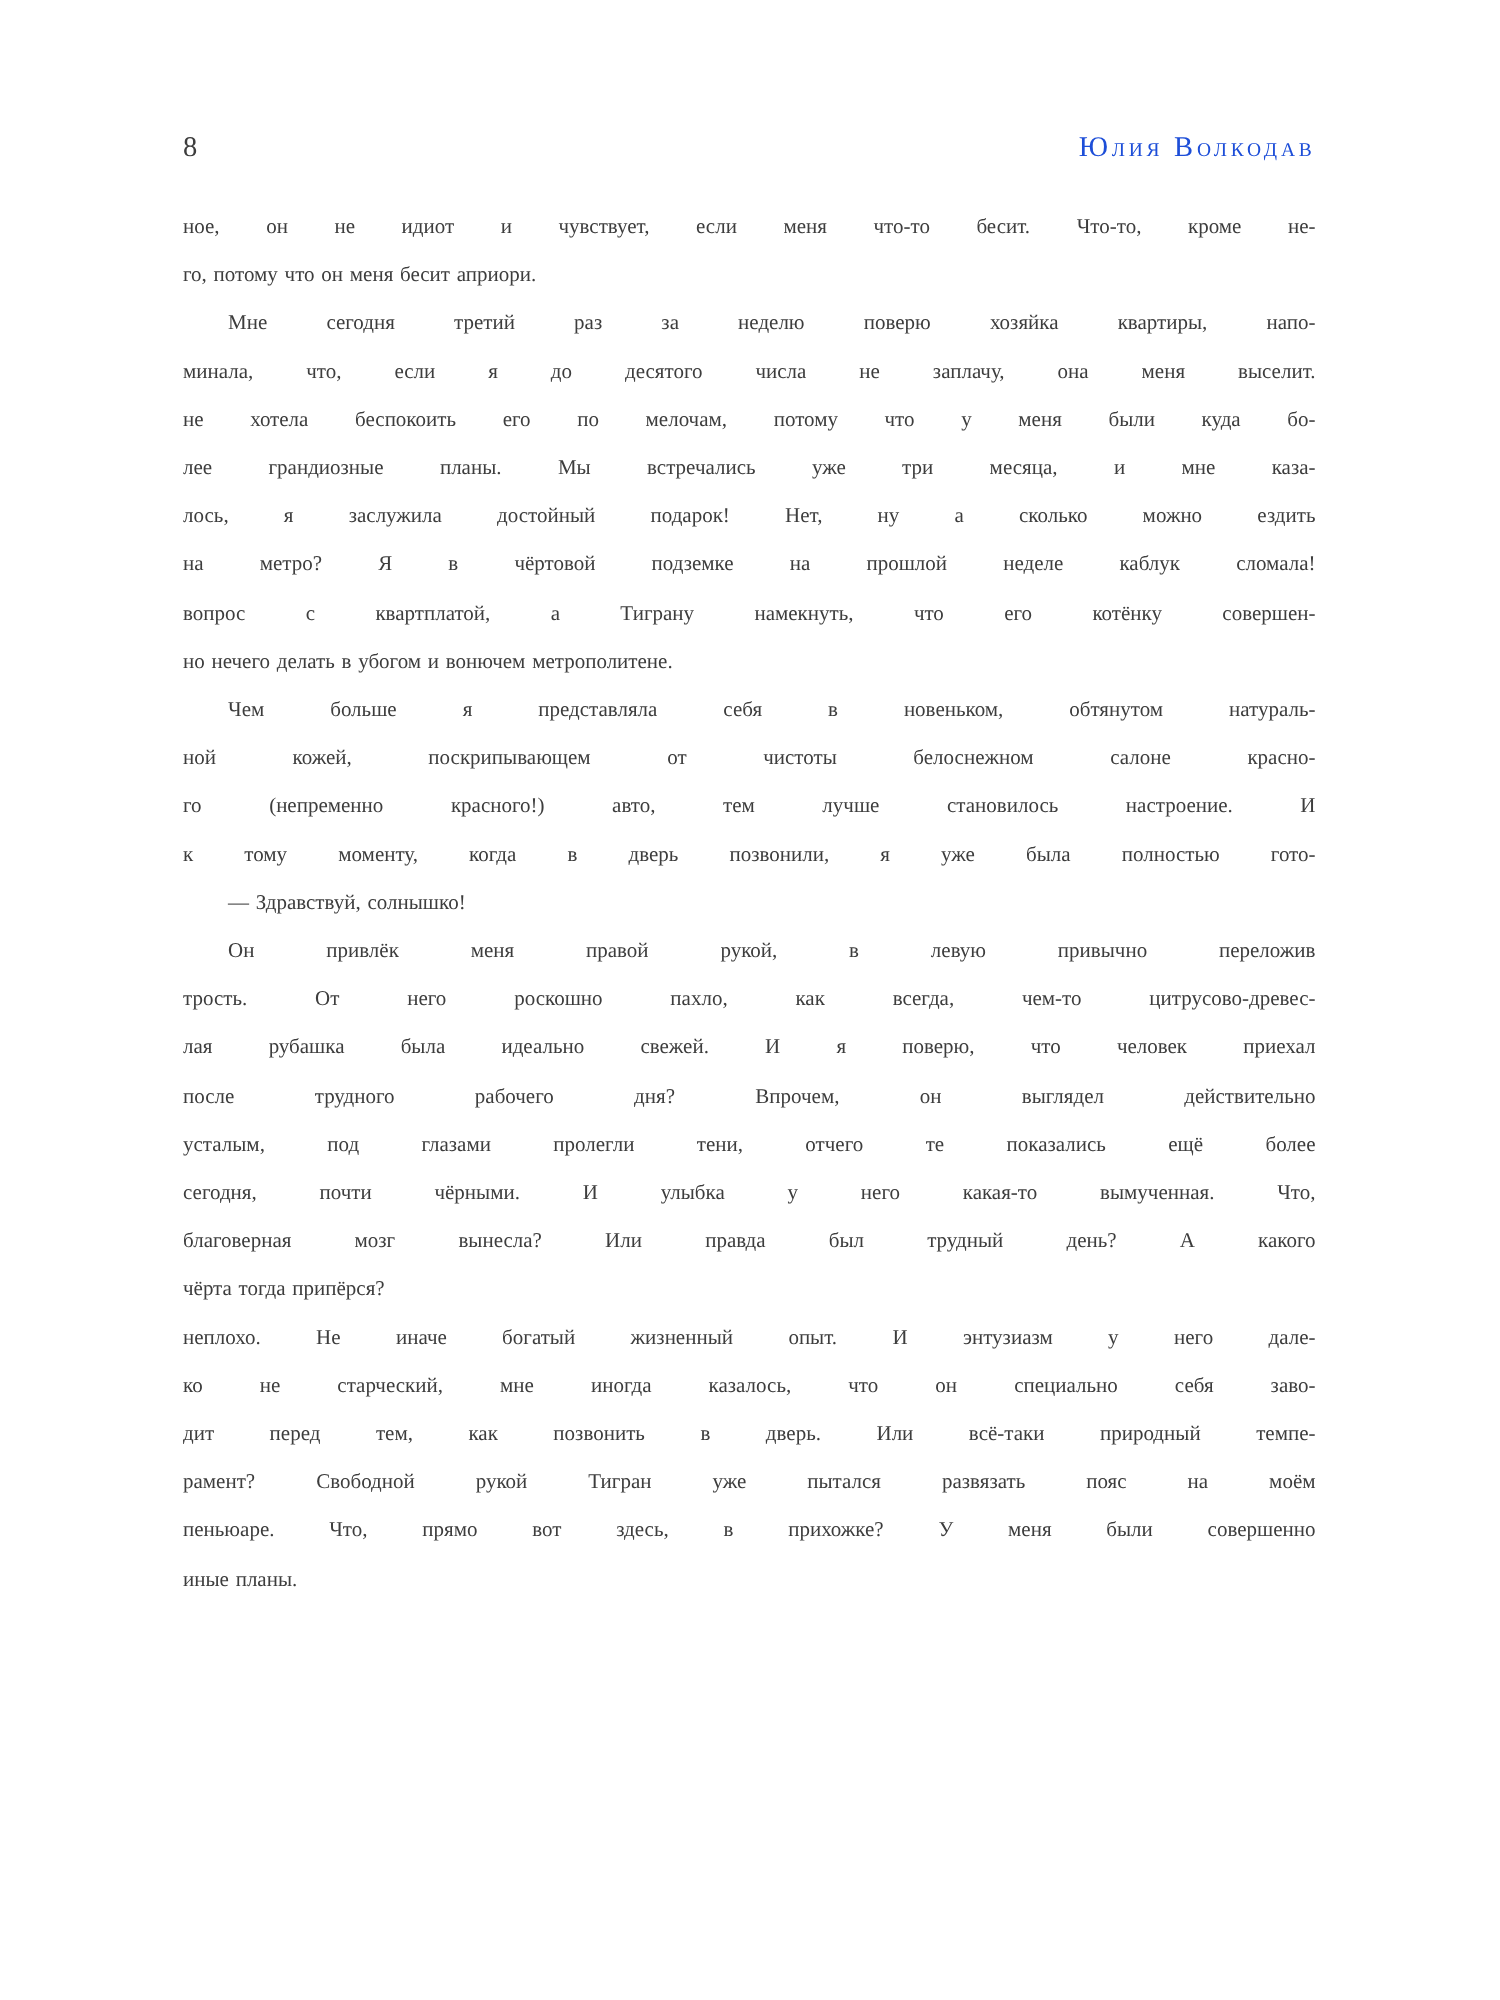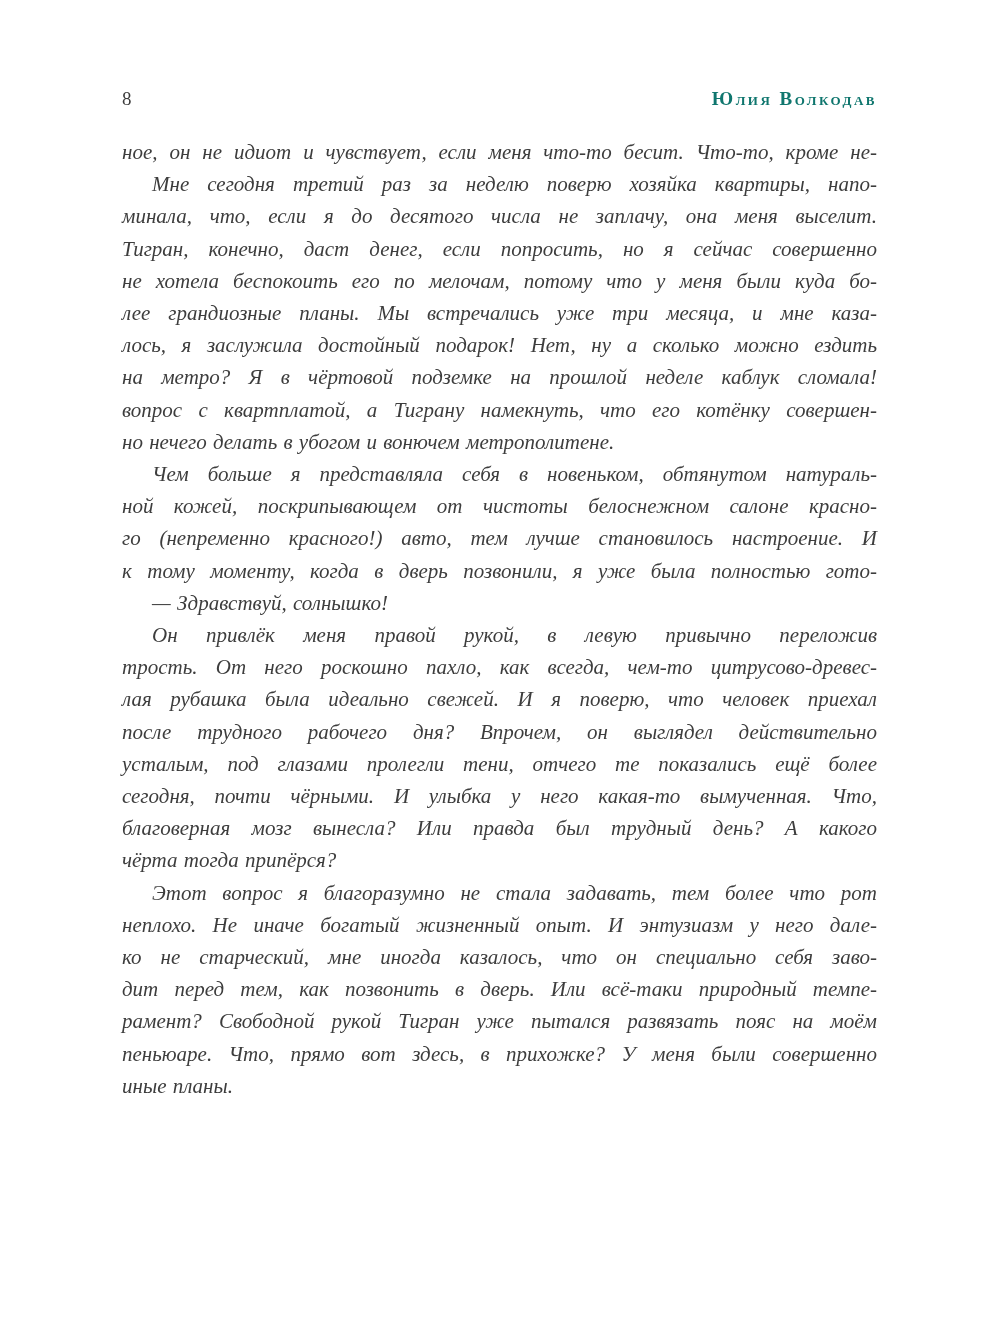--- a/index.html
+++ b/index.html
@@ -26,35 +26,34 @@
     align-items: baseline;
   }
   .page-number {
     font-size: 19px;
     color: #3d3d3d;
   }
   .author-name {
     font-variant: small-caps;
     letter-spacing: 2.5px;
     font-size: 19px;
-    font-weight: 700;
-    color: #0f766e;
+    font-weight: 400;
+    color: #1d4ed8;
   }
   .body-text {
     position: absolute;
     top: 136px;
     left: 122px;
     right: 123px;
   }
   .para {
     margin: 0;
     padding: 0;
-    font-size: 21px;
+    font-size: 14px;
     line-height: 32.2px;
-    font-style: italic;
   }
   .line {
     display: block;
     text-align: justify;
     text-align-last: justify;
     word-spacing: 1px;
   }
   .line.last {
     text-align-last: left;
   }
@@ -66,25 +65,25 @@
 <body>
 
 <div class="page">
   <div class="header">
     <span class="page-number">8</span>
     <span class="author-name">Юлия Волкодав</span>
   </div>
   <div class="body-text">
       <p class="para">
         <span class="line">ное, он не идиот и чувствует, если меня что-то бесит. Что-то, кроме не-</span>
+        <span class="line last">го, потому что он меня бесит априори.</span>
       </p>
       <p class="para">
         <span class="line indent">Мне сегодня третий раз за неделю поверю хозяйка квартиры, напо-</span>
         <span class="line">минала, что, если я до десятого числа не заплачу, она меня выселит.</span>
-        <span class="line">Тигран, конечно, даст денег, если попросить, но я сейчас совершенно</span>
         <span class="line">не хотела беспокоить его по мелочам, потому что у меня были куда бо-</span>
         <span class="line">лее грандиозные планы. Мы встречались уже три месяца, и мне каза-</span>
         <span class="line">лось, я заслужила достойный подарок! Нет, ну а сколько можно ездить</span>
         <span class="line">на метро? Я в чёртовой подземке на прошлой неделе каблук сломала!</span>
         <span class="line">вопрос с квартплатой, а Тиграну намекнуть, что его котёнку совершен-</span>
         <span class="line last">но нечего делать в убогом и вонючем метрополитене.</span>
       </p>
       <p class="para">
         <span class="line indent">Чем больше я представляла себя в новеньком, обтянутом натураль-</span>
         <span class="line">ной кожей, поскрипывающем от чистоты белоснежном салоне красно-</span>
@@ -98,21 +97,20 @@
         <span class="line indent">Он привлёк меня правой рукой, в левую привычно переложив</span>
         <span class="line">трость. От него роскошно пахло, как всегда, чем-то цитрусово-древес-</span>
         <span class="line">лая рубашка была идеально свежей. И я поверю, что человек приехал</span>
         <span class="line">после трудного рабочего дня? Впрочем, он выглядел действительно</span>
         <span class="line">усталым, под глазами пролегли тени, отчего те показались ещё более</span>
         <span class="line">сегодня, почти чёрными. И улыбка у него какая-то вымученная. Что,</span>
         <span class="line">благоверная мозг вынесла? Или правда был трудный день? А какого</span>
         <span class="line last">чёрта тогда припёрся?</span>
       </p>
       <p class="para">
-        <span class="line indent">Этот вопрос я благоразумно не стала задавать, тем более что рот</span>
         <span class="line">неплохо. Не иначе богатый жизненный опыт. И энтузиазм у него дале-</span>
         <span class="line">ко не старческий, мне иногда казалось, что он специально себя заво-</span>
         <span class="line">дит перед тем, как позвонить в дверь. Или всё-таки природный темпе-</span>
         <span class="line">рамент? Свободной рукой Тигран уже пытался развязать пояс на моём</span>
         <span class="line">пеньюаре. Что, прямо вот здесь, в прихожке? У меня были совершенно</span>
         <span class="line last">иные планы.</span>
       </p>
     </div>
 </div>
 

